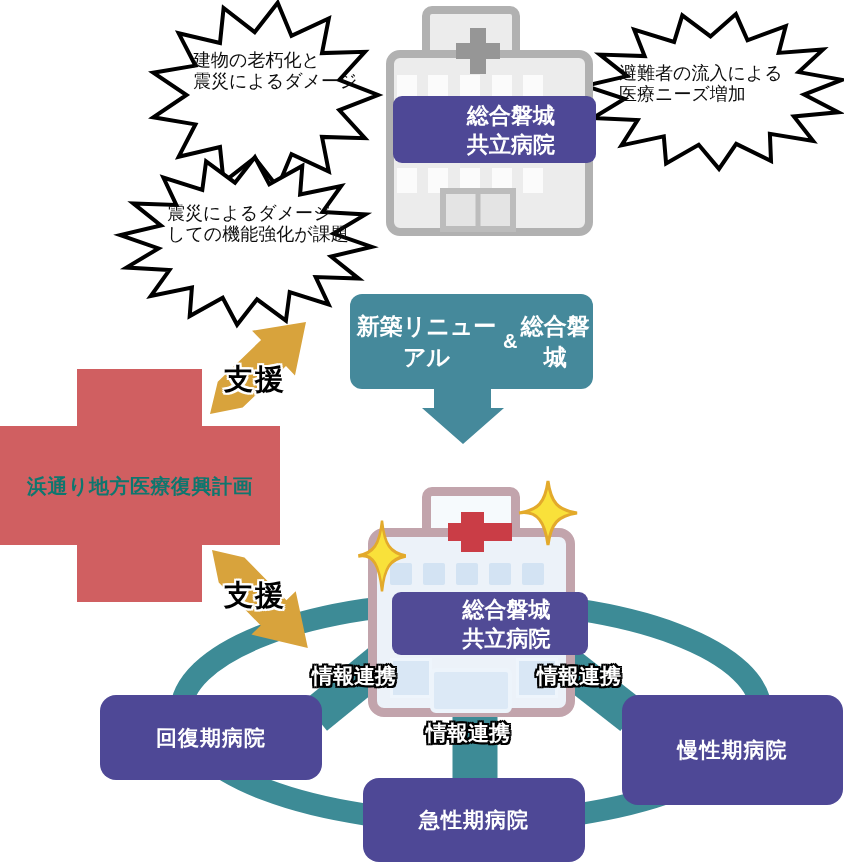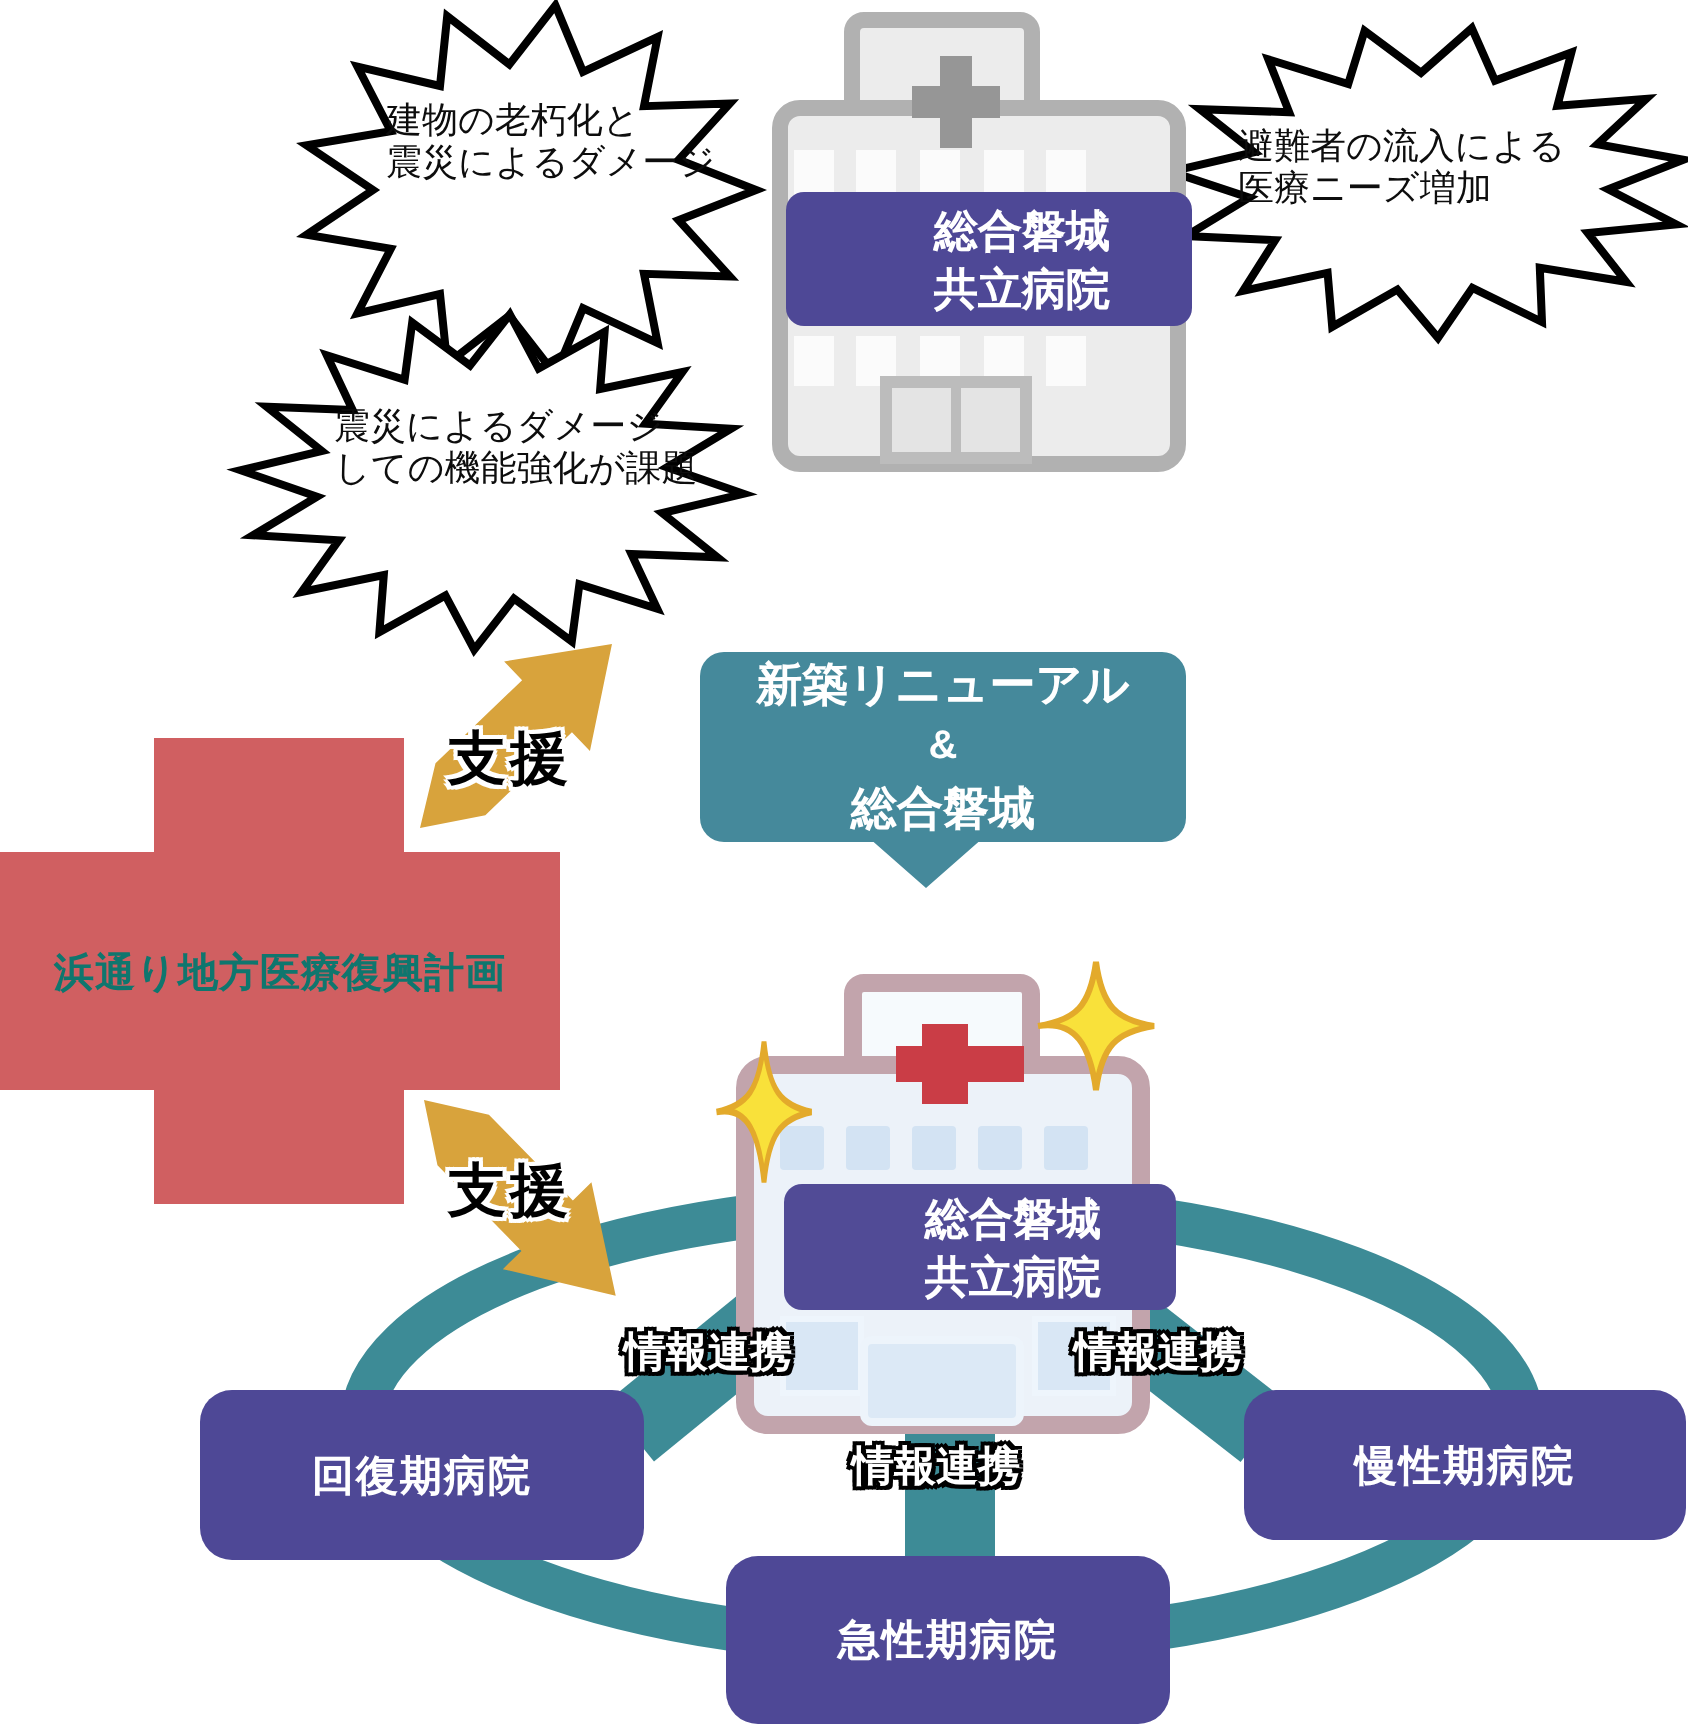--- a/index.html
+++ b/index.html
@@ -52,22 +52,22 @@
   .plate.small{font-size:22px;line-height:29px;padding-left:33px;}
   .node{
     position:absolute;z-index:3;background:#4e4896;border-radius:16px;color:#fff;
     display:flex;align-items:center;justify-content:center;
     font-size:21px;font-weight:bold;letter-spacing:1px;
   }
 
   .renewal{
     position:absolute;z-index:3;left:350px;top:294px;width:243px;height:95px;
     background:#45899b;border-radius:12px;color:#fff;font-weight:bold;
-    display:flex;flex-direction:column;align-items:center;justify-content:center;
-    font-size:23px;line-height:31px;text-align:center;margin-top:32px;
+    display:flex;flex-direction:row;align-items:center;justify-content:center;
+    font-size:23px;line-height:31px;text-align:center;
   }
   .renewal .amp{font-size:20px;}
 
   .plan-label{
     position:absolute;z-index:3;left:8px;top:473px;width:264px;text-align:center;
     color:#0f766e;font-size:20px;font-weight:bold;letter-spacing:0.5px;
   }
 
   .shien{
     position:absolute;z-index:3;color:#000;font-size:29px;font-weight:bold;letter-spacing:2px;
@@ -172,21 +172,21 @@
     <div class="amp">&amp;</div>
     <div>総合磐城</div>
   </div>
 
   <div class="plan-label">浜通り地方医療復興計画</div>
 
   <div class="shien" style="left:224px;top:360px;">支援</div>
   <div class="shien" style="left:224px;top:576px;">支援</div>
 
   <div class="node" style="left:100px;top:695px;width:222px;height:85px;">回復期病院</div>
-  <div class="node" style="left:622px;top:695px;width:221px;height:75px;">慢性期病院</div>
+  <div class="node" style="left:622px;top:695px;width:221px;height:110px;">慢性期病院</div>
   <div class="node" style="left:363px;top:778px;width:222px;height:84px;">急性期病院</div>
 
   <div class="info-link" style="left:312px;top:662px;">情報連携</div>
   <div class="info-link" style="left:537px;top:662px;">情報連携</div>
   <div class="info-link" style="left:426px;top:719px;">情報連携</div>
 
   <svg class="layer" width="844" height="867" viewBox="0 0 844 867" style="z-index:4;pointer-events:none;">
     <path class="sparkle" transform="translate(548,513)" d="M0,-32 C3,-10 10,-3 29,0 C10,3 3,10 0,32 C-3,10 -10,-3 -29,0 C-10,-3 -3,-10 0,-32 Z"></path>
     <path class="sparkle" transform="translate(382,556) scale(0.82,1.1)" d="M0,-32 C3,-10 10,-3 29,0 C10,3 3,10 0,32 C-3,10 -10,-3 -29,0 C-10,-3 -3,-10 0,-32 Z"></path>
   </svg>

